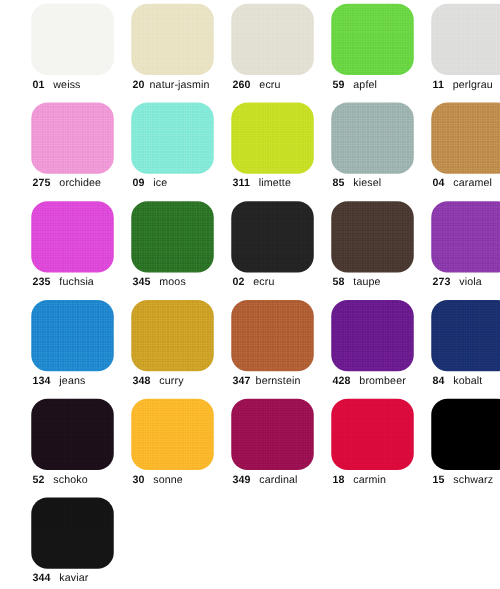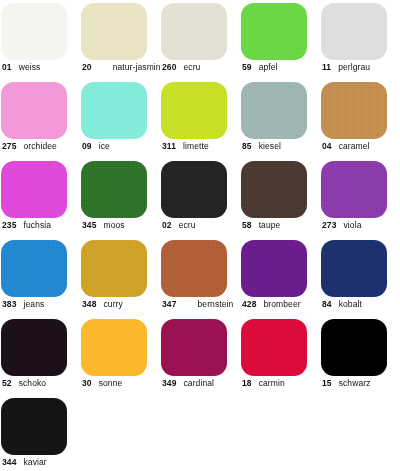--- a/index.html
+++ b/index.html
@@ -11,20 +11,21 @@
     width: 400px;
     height: 471px;
     font-family: "Liberation Sans", "DejaVu Sans", sans-serif;
     overflow: hidden;
   }
   #swatch-chart {
     width: 376px;
     height: 471px;
     position: relative;
     background: #ffffff;
+    padding-left: 24px;
   }
   .swatch-grid {
     display: grid;
     grid-template-columns: repeat(5, 80px);
     grid-template-rows: repeat(6, 79px);
     width: 400px;
     height: 474px;
     box-sizing: border-box;
   }
   .swatch-cell {
@@ -67,21 +68,21 @@
   .swatch-code {
     font-weight: bold;
     letter-spacing: 0.1px;
   }
   .swatch-name {
     font-weight: normal;
     margin-left: 7px;
     letter-spacing: 0.1px;
   }
   .tight .swatch-name {
-    margin-left: 21px;
+    margin-left: 4px;
   }
 </style>
 </head>
 <body>
 
 <div id="swatch-chart">
   <div class="swatch-grid">
       <div class="swatch-cell">
         <div class="swatch-chip" style="background-color: rgb(244, 244, 240);"></div>
         <div class="swatch-label"><span class="swatch-code">01</span><span class="swatch-name">weiss</span></div>
@@ -137,21 +138,21 @@
       <div class="swatch-cell">
         <div class="swatch-chip" style="background-color: rgb(74, 57, 49);"></div>
         <div class="swatch-label"><span class="swatch-code">58</span><span class="swatch-name">taupe</span></div>
       </div>
       <div class="swatch-cell">
         <div class="swatch-chip" style="background-color: rgb(139, 58, 172);"></div>
         <div class="swatch-label"><span class="swatch-code">273</span><span class="swatch-name">viola</span></div>
       </div>
       <div class="swatch-cell">
         <div class="swatch-chip" style="background-color: rgb(32, 136, 207);"></div>
-        <div class="swatch-label"><span class="swatch-code">383</span><span class="swatch-name">jeans</span></div>
+        <div class="swatch-label"><span class="swatch-code">134</span><span class="swatch-name">jeans</span></div>
       </div>
       <div class="swatch-cell">
         <div class="swatch-chip" style="background-color: rgb(205, 162, 39);"></div>
         <div class="swatch-label"><span class="swatch-code">348</span><span class="swatch-name">curry</span></div>
       </div>
       <div class="swatch-cell">
         <div class="swatch-chip" style="background-color: rgb(176, 95, 52);"></div>
         <div class="swatch-label tight"><span class="swatch-code">347</span><span class="swatch-name">bernstein</span></div>
       </div>
       <div class="swatch-cell">

